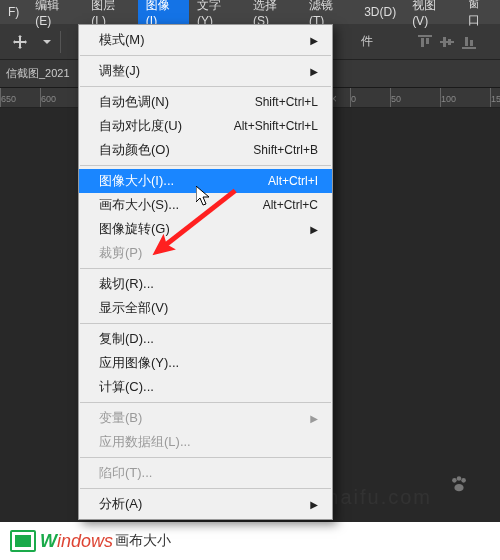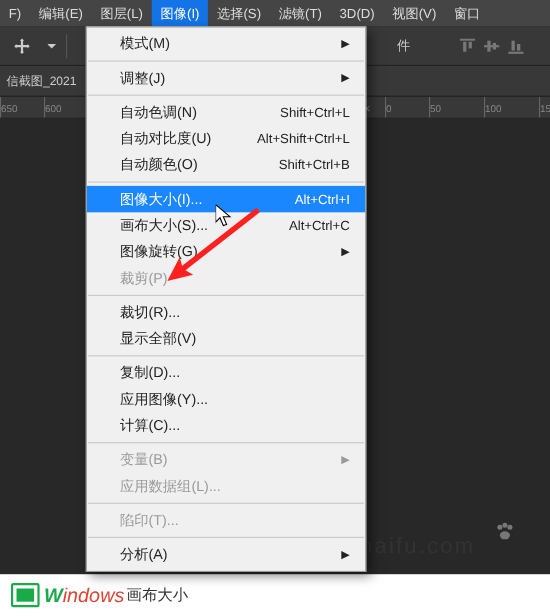--- a/index.html
+++ b/index.html
@@ -18,21 +18,21 @@
   .tabbar { background: #383838; height: 28px; display: flex; align-items: center; font-size: 11px; color: #ccc; padding-left: 6px; border-bottom: 1px solid #1a1a1a; }
   
   .canvas-area { position: relative; height: 472px; background: #282828; }
   .ruler-h { height: 20px; background: #383838; display: flex; font-size: 9px; color: #888; border-bottom: 1px solid #222; overflow: hidden; }
   .ruler-h .tick { flex: 0 0 50px; border-left: 1px solid #666; padding-left: 0; padding-top: 6px; white-space: nowrap; }
   
   .dropdown { position: absolute; left: 78px; top: 24px; width: 255px; background: #f0f0f0; border: 1px solid #999; box-shadow: 4px 4px 10px rgba(0,0,0,0.5); z-index: 100; font-size: 13px; color: #222; padding: 3px 0; }
   .menu-row { display: flex; align-items: center; height: 24px; padding: 0 14px 0 20px; }
   .menu-row.highlight { background: #1a86ff; color: #fff; }
   .menu-row.disabled { color: #9a9a9a; }
-  .menu-row .label { flex: 1; margin-left: 10px; }
+  .menu-row .label { flex: 1; }
   .menu-row .shortcut { font-size: 12px; }
   .menu-row .arrow { font-size: 10px; }
   .menu-sep { height: 1px; background: #c8c8c8; margin: 3px 1px; }
   
   .cursor-arrow { position: absolute; left: 196px; top: 186px; z-index: 200; }
   .red-arrow { position: absolute; left: 142px; top: 206px; z-index: 150; transform: rotate(-38deg); }
   
   .watermark { position: absolute; right: 68px; top: 398px; color: rgba(255,255,255,0.05); font-size: 20px; letter-spacing: 2px; }
   .paw { position: absolute; right: 30px; bottom: 60px; color: #666; font-size: 20px; }
   
@@ -45,20 +45,21 @@
   .footer .suffix { font-size: 14px; color: #333; margin-left: 2px; }
 </style>
 </head>
 <body>
 
 <div class="menubar">
   <div class="item">F)</div>
   <div class="item">编辑(E)</div>
   <div class="item">图层(L)</div>
   <div class="item active">图像(I)</div>
+  <div class="item">文字(Y)</div>
   <div class="item">选择(S)</div>
   <div class="item">滤镜(T)</div>
   <div class="item">3D(D)</div>
   <div class="item">视图(V)</div>
   <div class="item">窗口</div>
 </div>
 
 <div class="toolbar">
   <div class="tool-btn">
     <svg width="16" height="16" viewBox="0 0 16 16">

